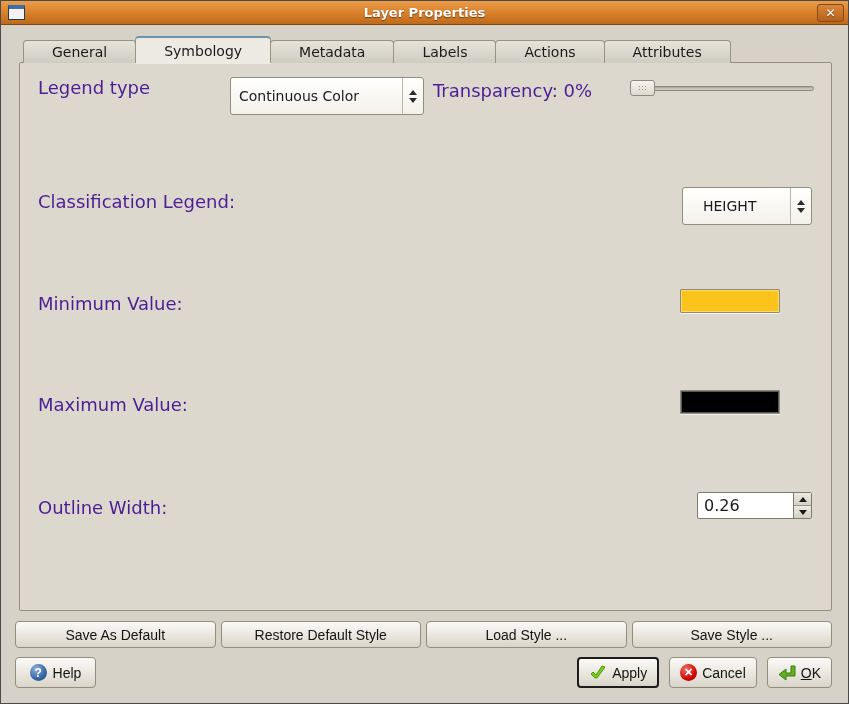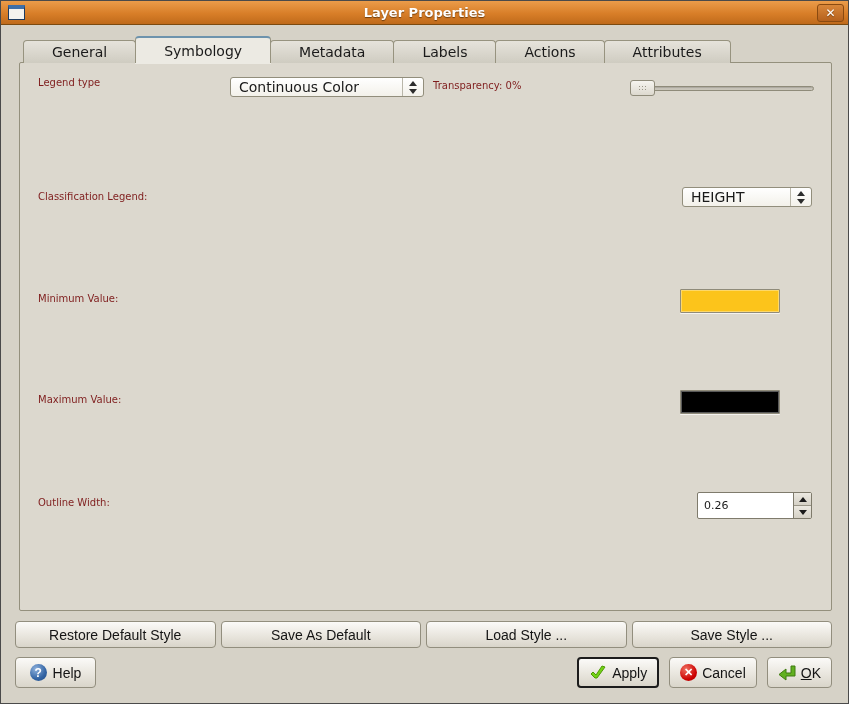--- a/index.html
+++ b/index.html
@@ -62,25 +62,25 @@
     box-shadow: 0 1px 0 #eceae3;
   }
 
   
   .frame {
     position: absolute; top: 61px; left: 18px; width: 813px; height: 549px;
     background: #dcd8ce;
     border: 1px solid #94907d; border-radius: 2px;
     z-index: 2;
   }
-  .lbl { position: absolute; font-size: 10px; color: #7f1d1d; white-space: nowrap; }
+  .lbl { position: absolute; font-size: 18px; color: #4c1d95; white-space: nowrap; }
 
   
   .combo {
-    position: absolute; height: 20px;
+    position: absolute; height: 38px;
     background: linear-gradient(#ffffff, #f3f1ea);
     border: 1px solid #928e7c; border-radius: 3px;
     display: flex; align-items: stretch; cursor: default;
   }
   .combo-text { flex: 1; display: flex; align-items: center; padding-left: 8px; font-size: 14px; }
   .combo-arrows {
     width: 21px; border-left: 1px solid #b9b6a9;
     display: flex; flex-direction: column; align-items: center; justify-content: center; gap: 3px;
   }
   .arr-up { width: 0; height: 0; border-left: 4px solid transparent; border-right: 4px solid transparent; border-bottom: 5px solid #2c2c2c; }
@@ -112,21 +112,21 @@
     box-shadow: 0 1px 0 rgba(255,255,255,0.7), inset 0 0 0 1px rgba(255,255,255,0.35);
     cursor: default;
   }
 
   
   .spin {
     position: absolute; left: 695px; top: 491px; width: 115px; height: 27px;
     background: #ffffff; border: 1px solid #7f7b6c; border-radius: 2px;
     display: flex; cursor: default;
   }
-  .spin-value { flex: 1; display: flex; align-items: center; padding-left: 6px; font-size: 11px; }
+  .spin-value { flex: 1; display: flex; align-items: center; padding-left: 6px; font-size: 16px; }
   .spin-btns { width: 18px; display: flex; flex-direction: column; border-left: 1px solid #7f7b6c; }
   .spin-btn {
     flex: 1; background: linear-gradient(#ece9e1, #d5d1c6);
     display: flex; align-items: center; justify-content: center;
   }
   .spin-btn + .spin-btn { border-top: 1px solid #9a9688; }
   .tri-up { width: 0; height: 0; border-left: 4px solid transparent; border-right: 4px solid transparent; border-bottom: 5px solid #1a1a1a; }
   .tri-dn { width: 0; height: 0; border-left: 4px solid transparent; border-right: 4px solid transparent; border-top: 5px solid #1a1a1a; }
 
   
@@ -199,21 +199,21 @@
 
   <div class="slider" style="left:610px; top:17px;">
     <div class="slider-track"></div>
     <div class="slider-handle">
         <span class="handle-grip"></span>
       </div>
   </div>
 
   <span class="lbl" style="left:18px; top:128px;">Classification Legend:</span>
 
-  <div class="combo" style="left:662px; top:124px; width:130px;">
+  <div class="combo" style="left:662px; top:124px; width:130px;padding-left:12px;">
     <span class="combo-text">HEIGHT</span>
     <span class="combo-arrows">
         <span class="arr-up"></span>
         <span class="arr-dn"></span>
       </span>
   </div>
 
   <span class="lbl" style="left:18px; top:230px;">Minimum Value:</span>
   <div class="swatch" style="left: 660px; top: 226px; background: rgb(252, 196, 27);"></div>
 
@@ -230,22 +230,22 @@
         </span>
       <span class="spin-btn">
           <span class="tri-dn"></span>
         </span>
     </span>
   </div>
 
 </div>
 
 <div class="style-row">
+  <button class="btn">Save As Default</button>
   <button class="btn">Restore Default Style</button>
-  <button class="btn">Save As Default</button>
   <button class="btn">Load Style ...</button>
   <button class="btn">Save Style ...</button>
 </div>
 
 <div class="footer">
   <button class="btn btn-help">
     <span class="icon-help-q">?</span>
     <span>Help</span>
   </button>
   <div class="footer-right">

